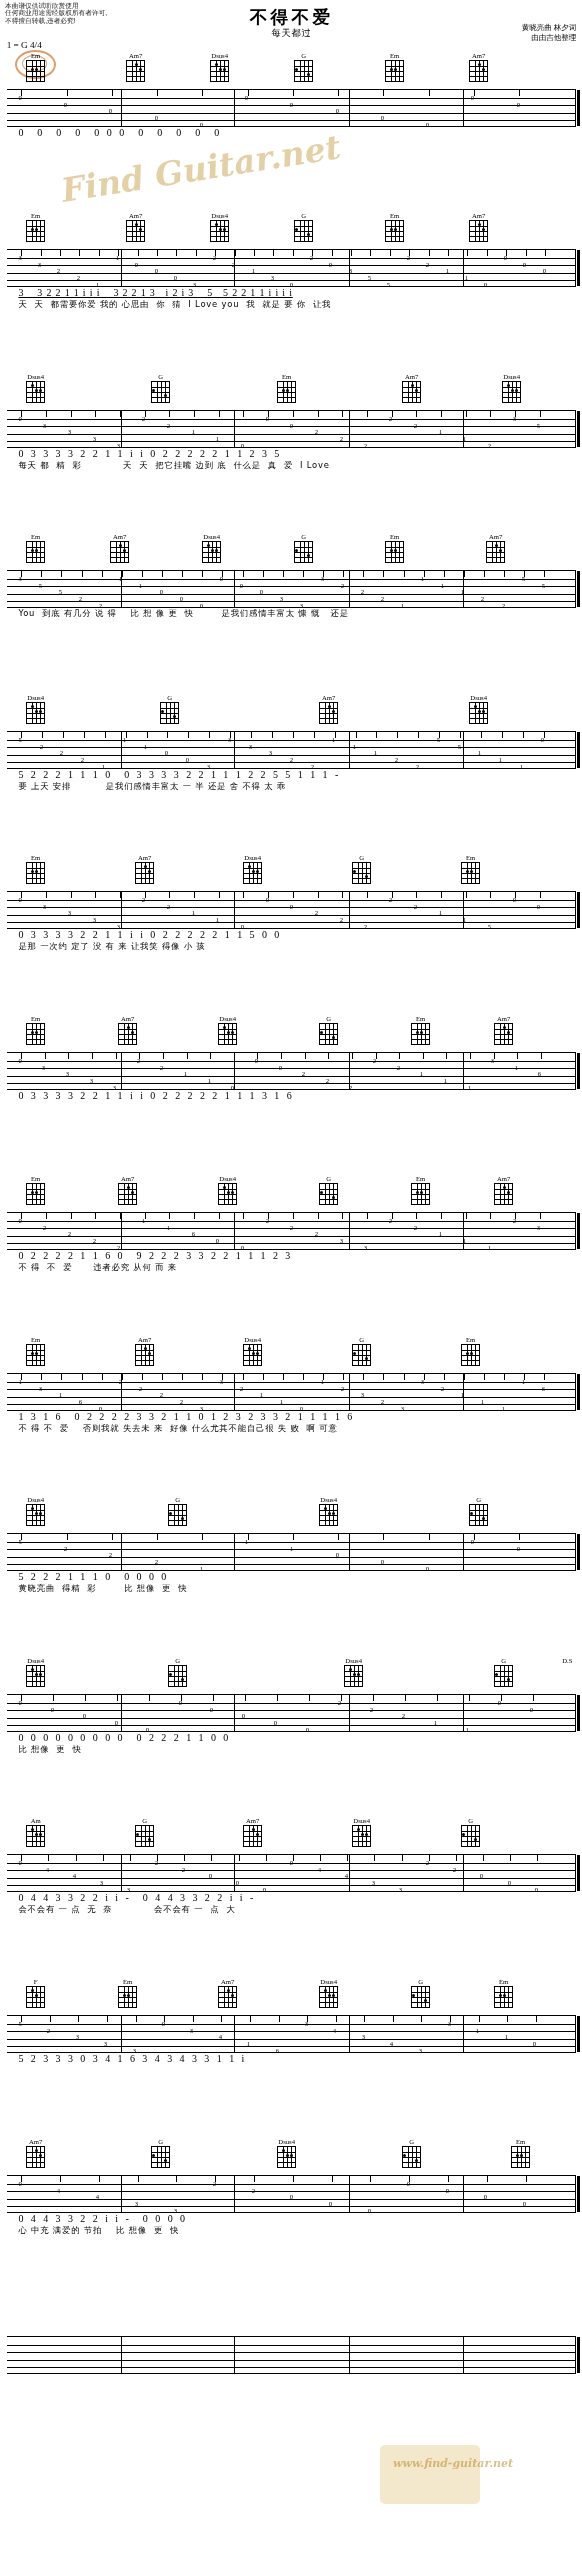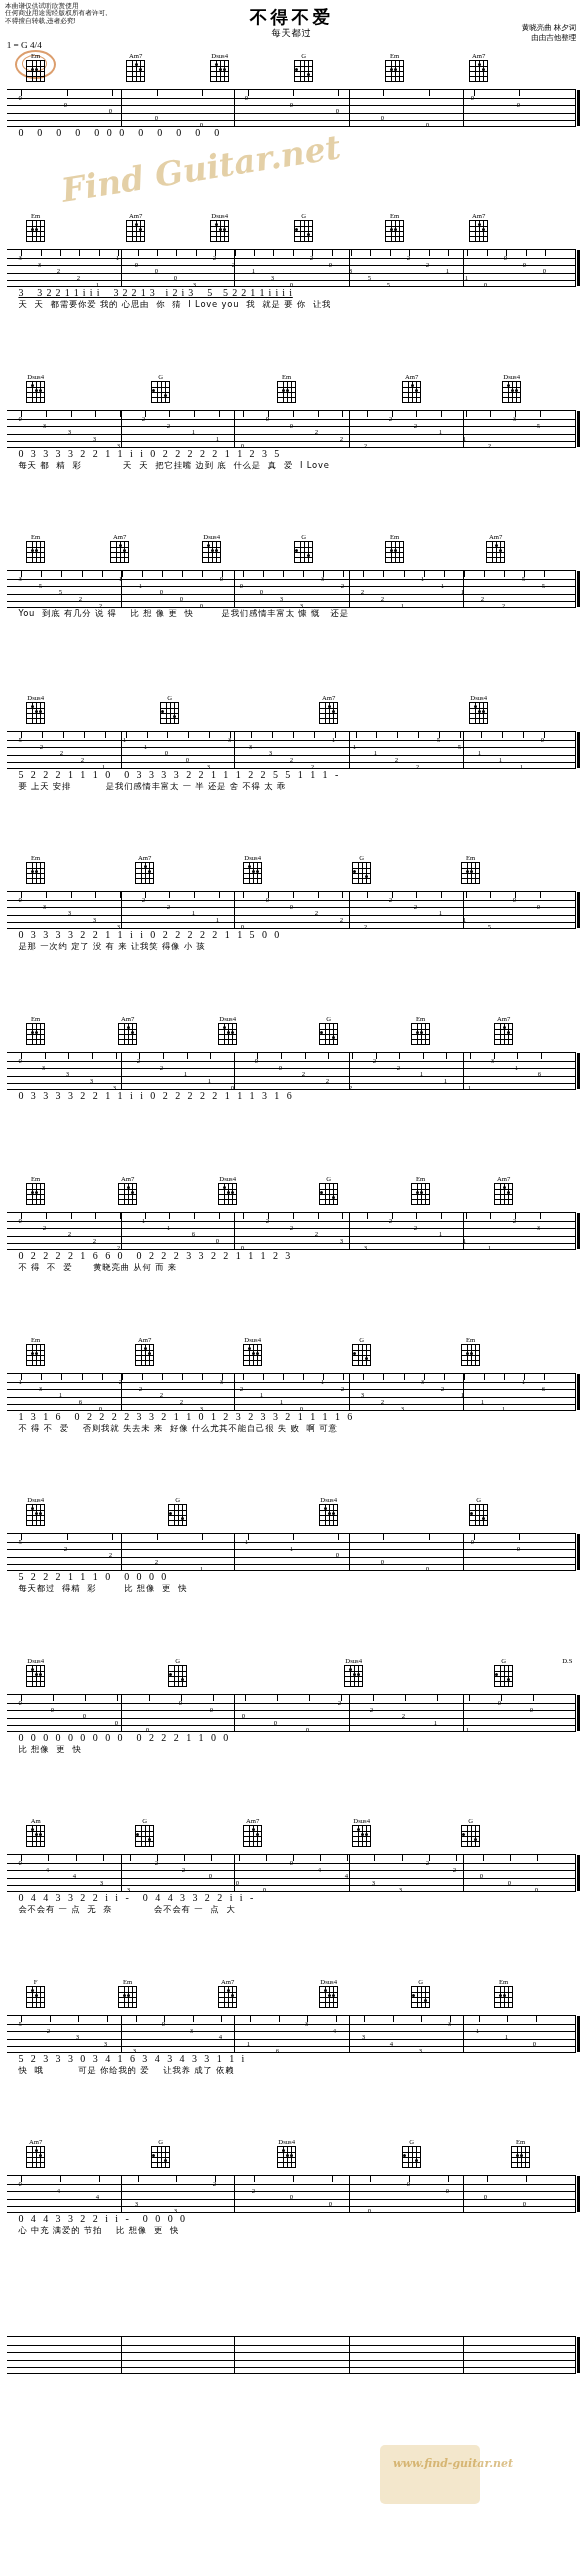--- a/index.html
+++ b/index.html
@@ -1165,22 +1165,22 @@
             <span class="n" style="left: 456px; top: 25px;">1</span>
             <span class="stem" style="left: 459px; top: 0px; height: 5.9px;"></span>
             <span class="n" style="left: 481px; top: 32px;">1</span>
             <span class="stem" style="left: 483px; top: 0px; height: 5.9px;"></span>
             <span class="n" style="left: 506px; top: 5px;">2</span>
             <span class="stem" style="left: 508px; top: 0px; height: 5.9px;"></span>
             <span class="n" style="left: 530px; top: 11.7px;">3</span>
             <span class="stem" style="left: 533px; top: 0px; height: 5.9px;"></span>
           </div>
         </div>
-        <div class="numline" style="padding-left: 11.7px;">0  2  2  2  2  1  6  6  0    0  2  2  2  3  3  2  2  1  1  1  2  3</div>
-        <div class="lyrline" style="padding-left: 11.7px;">不 得  不  爱      黄晓亮曲 从何 而 来</div>
+        <div class="numline" style="padding-left: 11.7px;">0  2  2  2  2  1  1  6  0    9  2  2  2  3  3  2  2  1  1  1  2  3</div>
+        <div class="lyrline" style="padding-left: 11.7px;">不 得  不  爱      违者必究 从何 而 来</div>
       </div>
       <div class="system" style="top: 1336px;">
         <div class="chords">
           <div class="chord" style="left: 15px;">
             <div class="cname">Em</div>
             <div class="grid">
               <i class="v v1"></i>
               <i class="v v2"></i>
               <i class="v v3"></i>
               <i class="h h1"></i>
@@ -1402,21 +1402,21 @@
             <span class="stem" style="left: 376px; top: 0px; height: 5.9px;"></span>
             <span class="n" style="left: 419px; top: 32px;">0</span>
             <span class="stem" style="left: 422px; top: 0px; height: 5.9px;"></span>
             <span class="n" style="left: 464px; top: 5px;">0</span>
             <span class="stem" style="left: 467px; top: 0px; height: 5.9px;"></span>
             <span class="n" style="left: 510px; top: 11.7px;">0</span>
             <span class="stem" style="left: 512px; top: 0px; height: 5.9px;"></span>
           </div>
         </div>
         <div class="numline" style="padding-left: 11.7px;">5  2  2  2  1  1  1  0    0  0  0  0</div>
-        <div class="lyrline" style="padding-left: 11.7px;">每天都过  得精  彩        比 想像  更  快</div>
+        <div class="lyrline" style="padding-left: 11.7px;">黄晓亮曲  得精  彩        比 想像  更  快</div>
       </div>
       <div class="system" style="top: 1657px;">
         <div class="chords">
           <div class="chord" style="left: 15px;">
             <div class="cname">Dsus4</div>
             <div class="grid">
               <i class="v v1"></i>
               <i class="v v2"></i>
               <i class="v v3"></i>
               <i class="h h1"></i>
@@ -1772,21 +1772,20 @@
             <span class="stem" style="left: 443px; top: 0px; height: 5.9px;"></span>
             <span class="n" style="left: 469px; top: 11.7px;">1</span>
             <span class="stem" style="left: 472px; top: 0px; height: 5.9px;"></span>
             <span class="n" style="left: 498px; top: 18.4px;">1</span>
             <span class="stem" style="left: 500px; top: 0px; height: 5.9px;"></span>
             <span class="n" style="left: 526px; top: 25px;">0</span>
             <span class="stem" style="left: 529px; top: 0px; height: 5.9px;"></span>
           </div>
         </div>
         <div class="numline" style="padding-left: 11.7px;">5  2  3  3  3  0  3  4  1  6  3  4  3  4  3  3  1  1  i</div>
-        <div class="lyrline" style="padding-left: 11.7px;">快  哦          可是 你给我的 爱    让我养 成了 依赖</div>
       </div>
       <div class="system" style="top: 2138px;">
         <div class="chords">
           <div class="chord" style="left: 15px;">
             <div class="cname">Am7</div>
             <div class="grid">
               <i class="v v1"></i>
               <i class="v v2"></i>
               <i class="v v3"></i>
               <i class="h h1"></i>

